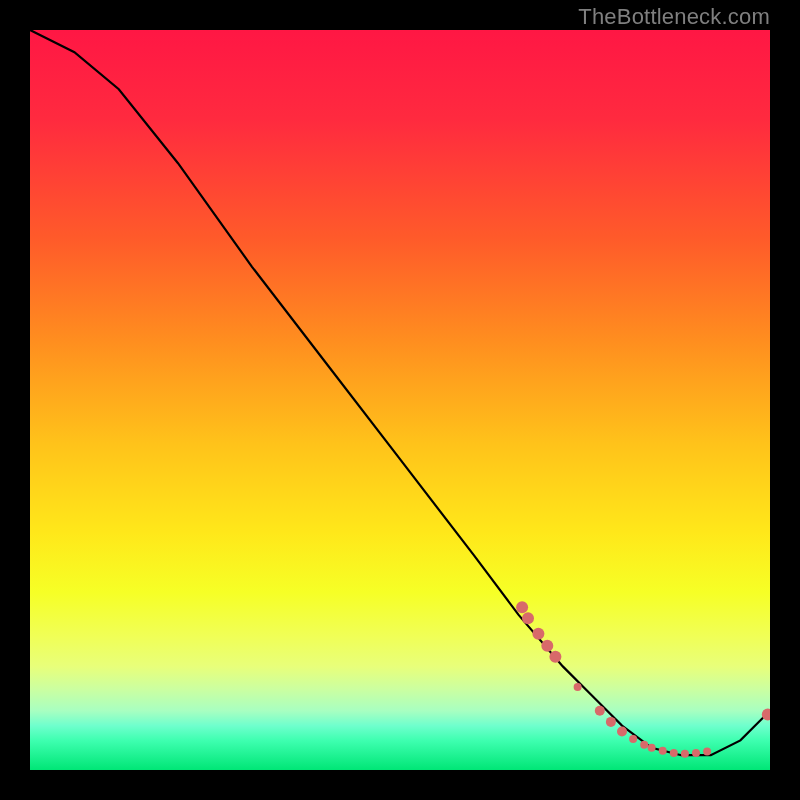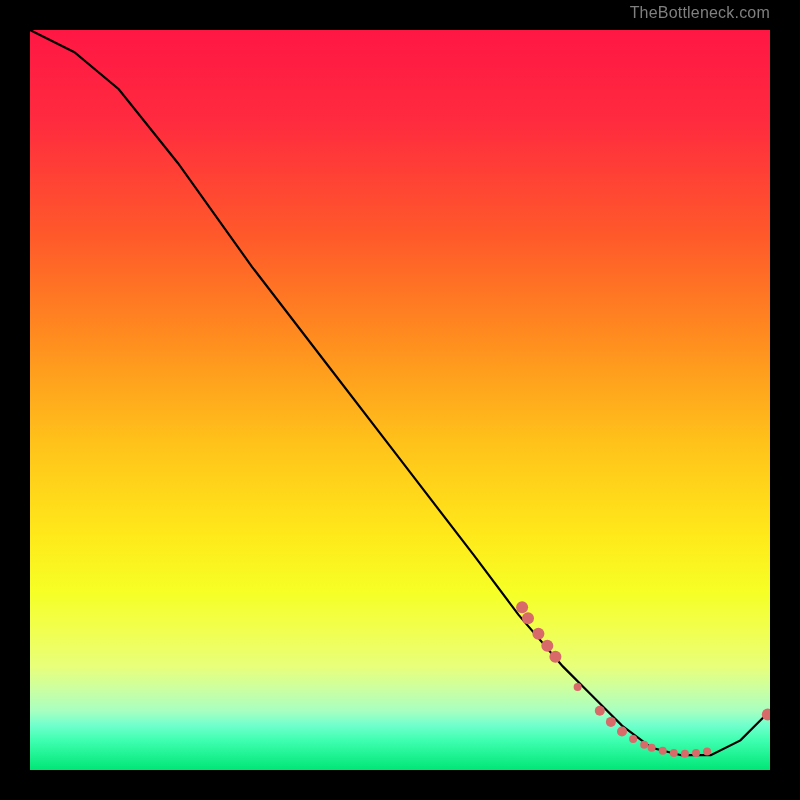--- a/index.html
+++ b/index.html
@@ -41,21 +41,21 @@
       #6fffcd 94%,
       #3effb0 96%,
       #00e676 100%
     );
   }
   .watermark {
     position: absolute;
     top: 4px;
     right: 30px;
     font-family: Arial, Helvetica, sans-serif;
-    font-size: 16px;
+    font-size: 22px;
     color: #7f7f7f;
     letter-spacing: 0.2px;
     user-select: none;
   }
   svg.overlay {
     position: absolute;
     left: 0;
     top: 0;
     width: 740px;
     height: 740px;

